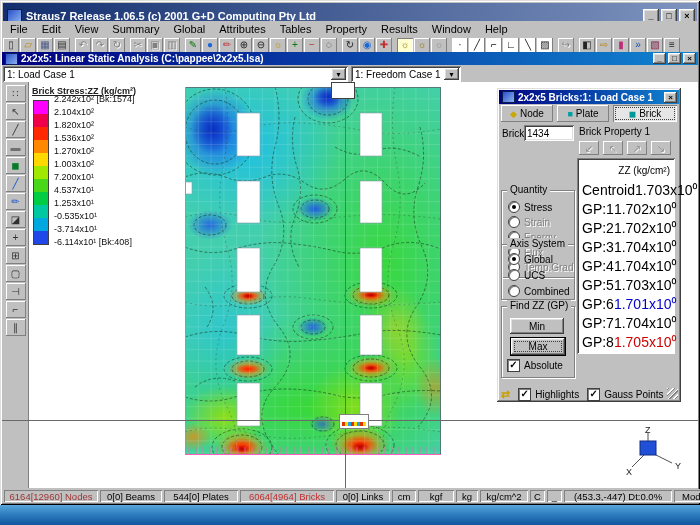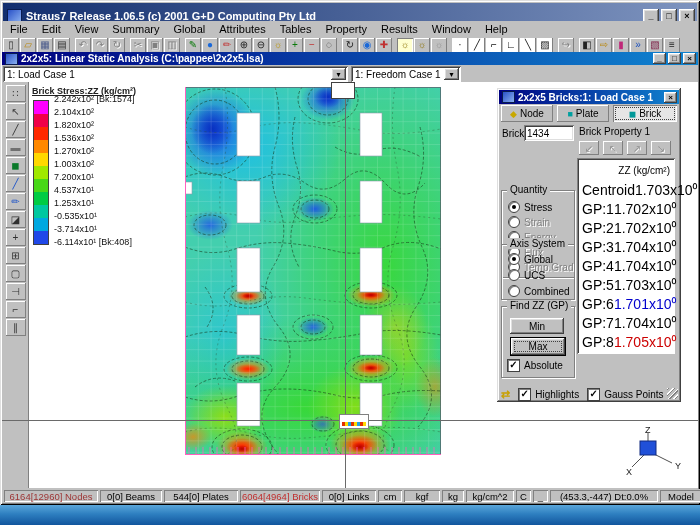--- a/index.html
+++ b/index.html
@@ -672,21 +672,21 @@
           </span>
         </div>
         <span class="grip"></span>
       </div>
     </div>
 
     <div class="abs" id="statusbar">
         <div class="spanel" style="width: 94px; color: rgb(156, 52, 52);">6164[12960] Nodes</div>
         <div class="spanel" style="width: 62px;">0[0] Beams</div>
         <div class="spanel" style="width: 74px;">544[0] Plates</div>
-        <div class="spanel" style="width: 80px; color: rgb(192, 48, 48);">6064[4964] Bricks</div>
+        <div class="spanel" style="width: 94px; color: rgb(192, 48, 48);">6064[4964] Bricks</div>
         <div class="spanel" style="width: 54px;">0[0] Links</div>
         <div class="spanel" style="width: 24px;">cm</div>
         <div class="spanel" style="width: 36px;">kgf</div>
         <div class="spanel" style="width: 22px;">kg</div>
         <div class="spanel" style="width: 48px;">kg/cm^2</div>
         <div class="spanel" style="width: 15px;">C</div>
         <div class="spanel" style="width: 15px;">_</div>
         <div class="spanel" style="width: 108px;">(453.3,-447) Dt:0.0%</div>
         <div class="spanel" style="width: 42px;">Model</div>
       </div>

